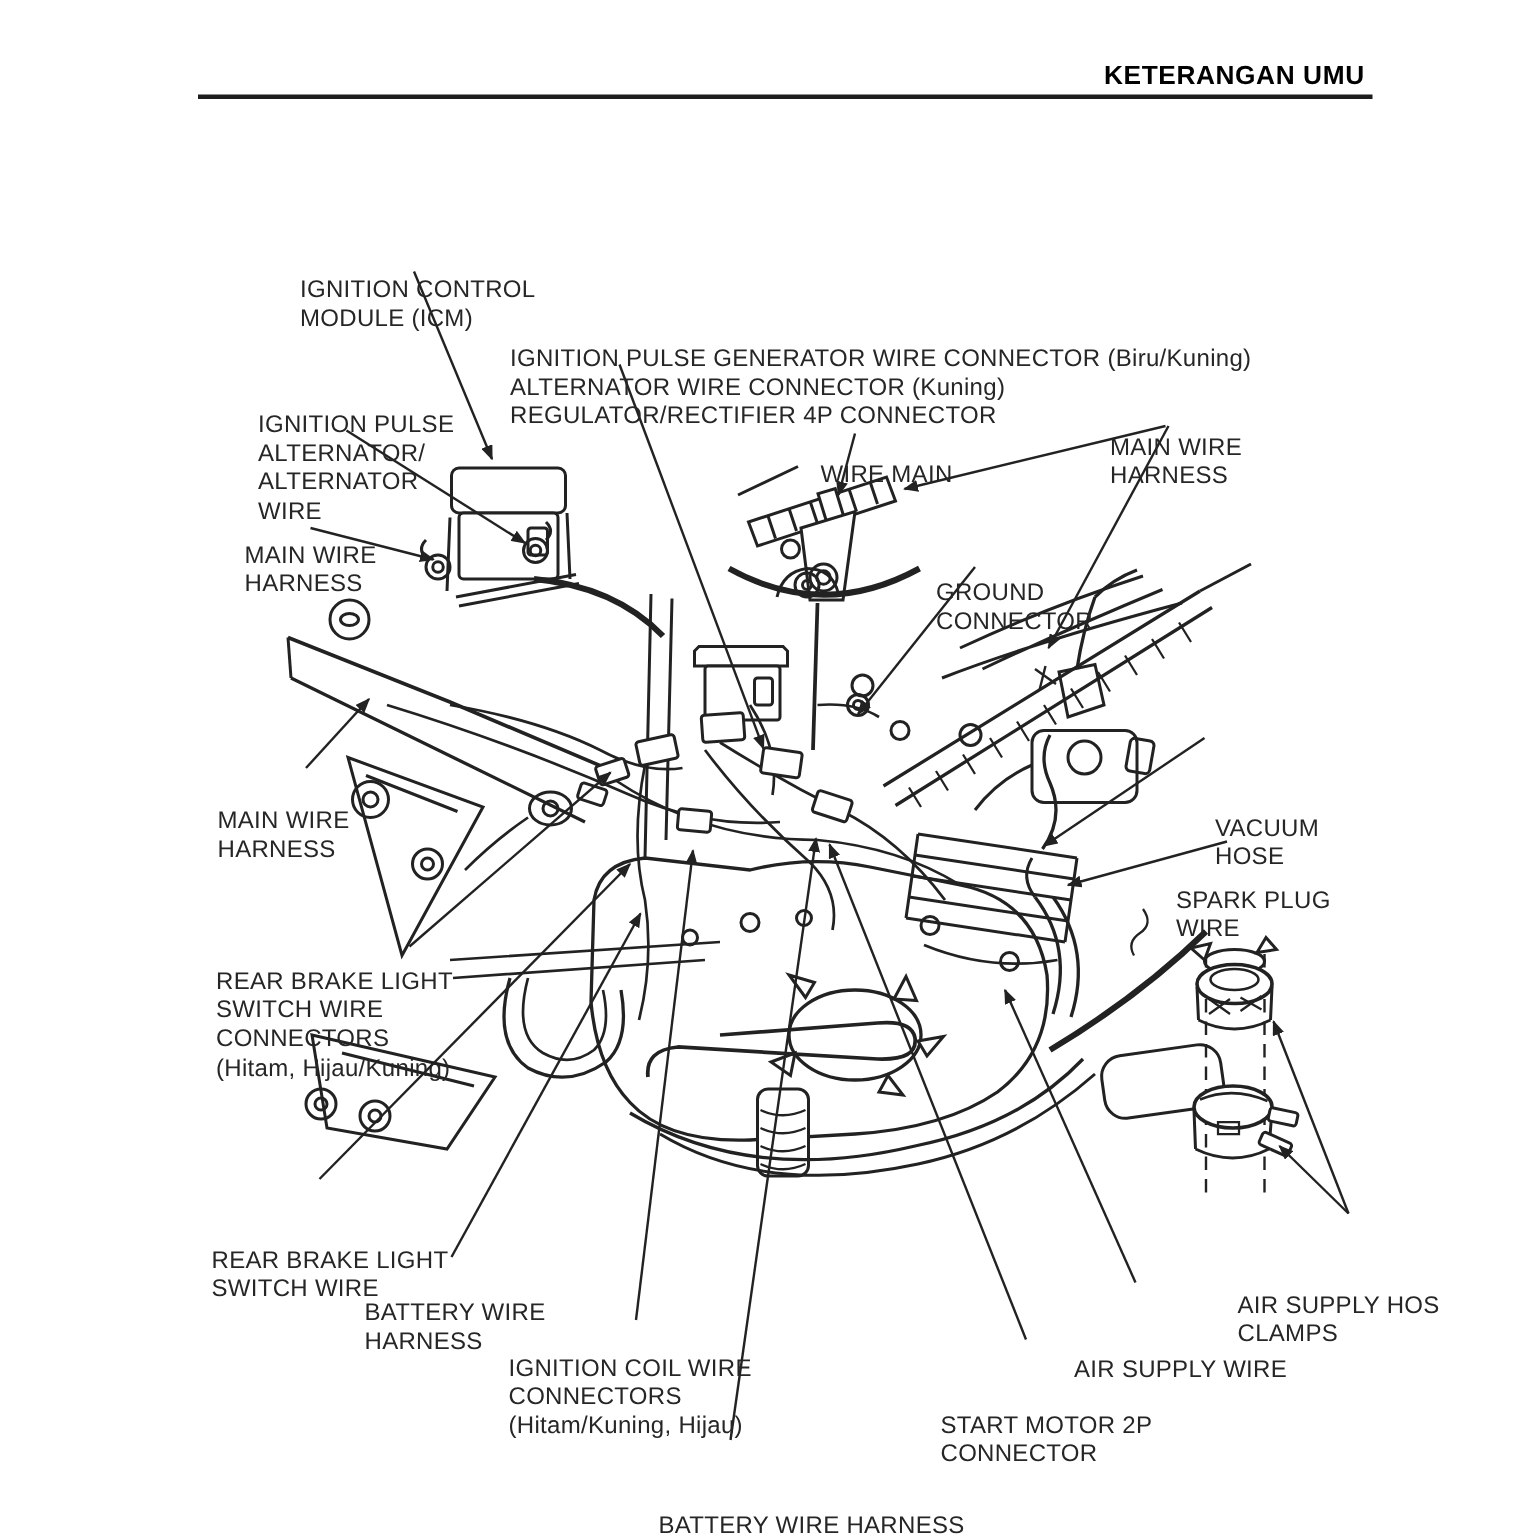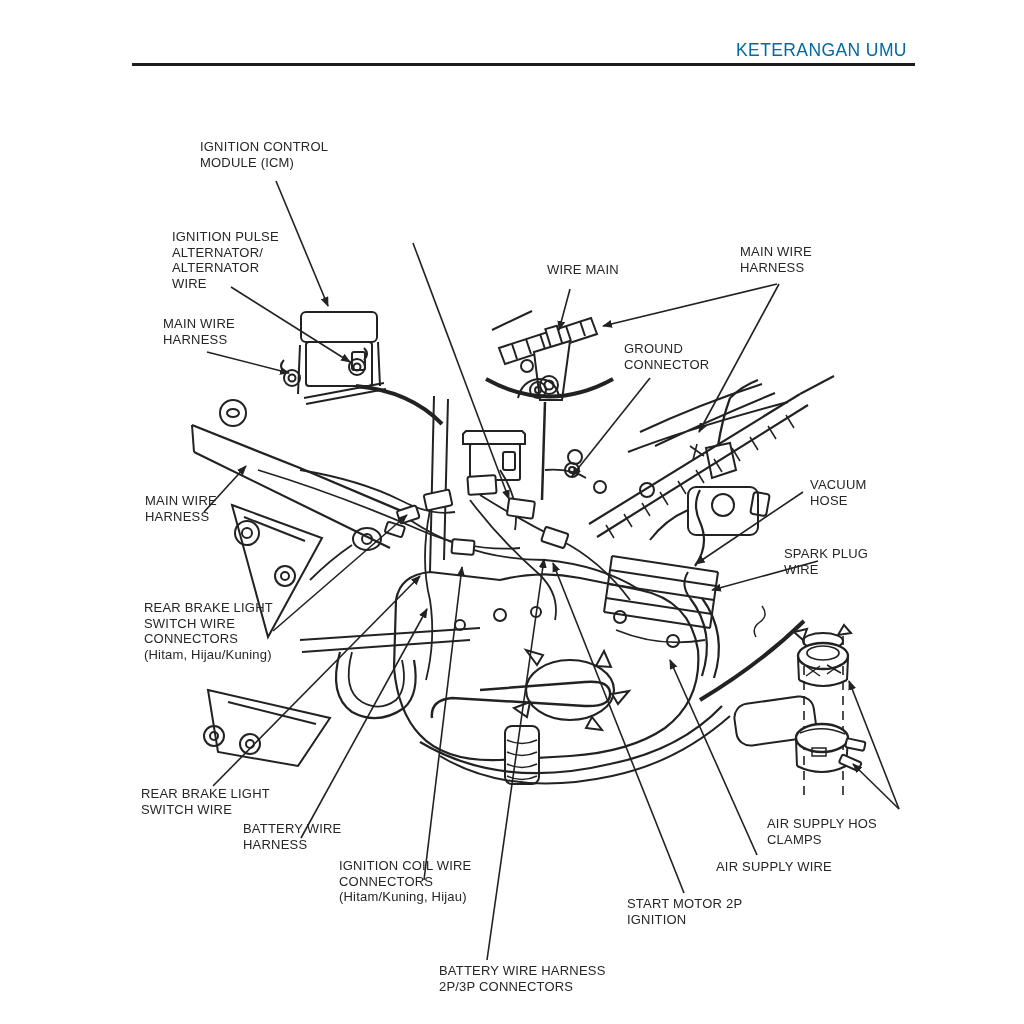--- a/index.html
+++ b/index.html
@@ -1,27 +1,27 @@
 <!DOCTYPE html>
 <html><head>
 <meta charset="utf-8">
 <style>
   html,body{margin:0;padding:0;background:#fff;}
   .page{
     position:relative;width:1024px;height:1024px;background:#fff;
     font-family:"Liberation Sans", sans-serif;color:#2b2b2b;overflow:hidden;
   }
   .hdr-title{
-    position:absolute;left:736px;top:40px;font-size:17.5px;font-weight:normal;
-    letter-spacing:.4px;color:#0369a1;white-space:nowrap;width:288px;overflow:hidden;
+    position:absolute;left:736px;top:40px;font-size:17.5px;font-weight:bold;
+    letter-spacing:.4px;color:#000000;white-space:nowrap;width:288px;overflow:hidden;
   }
   .hdr-rule{position:absolute;left:132px;top:63px;width:783px;height:3px;background:#1d1d1d;}
   .lbl{
-    position:absolute;font-size:13px;line-height:1.2;color:#262626;
-    white-space:pre-line;letter-spacing:.2px;
+    position:absolute;font-size:16px;line-height:1.2;color:#262626;
+    white-space:pre-line;letter-spacing:.2px;margin-top:45px;
   }
   svg.art{position:absolute;left:0;top:0;}
   .ink{stroke:#222;fill:none;}
 </style>
 </head>
 <body>
 
 <div class="page">
 
   <div class="hdr-title">KETERANGAN UMU</div>
@@ -214,49 +214,52 @@
       <path d="M757,855 L670,660" marker-end="url(#ah)"></path>
       <path d="M803,492 L696,564" marker-end="url(#ah)"></path>
       <path d="M818,561 L712,590" marker-end="url(#ah)"></path>
       <path d="M899,809 L849,681" marker-end="url(#ah)"></path>
       <path d="M899,809 L853,764" marker-end="url(#ah)"></path>
     </g>
   </svg>
 
   <div class="lbl" style="left:200px;top:139px">IGNITION CONTROL
 MODULE (ICM)</div>
+  <div class="lbl" style="left:340px;top:185px">IGNITION PULSE GENERATOR WIRE CONNECTOR (Biru/Kuning)
+ALTERNATOR WIRE CONNECTOR (Kuning)
+REGULATOR/RECTIFIER 4P CONNECTOR</div>
   <div class="lbl" style="left:172px;top:229px">IGNITION PULSE
 ALTERNATOR/
 ALTERNATOR
 WIRE</div>
   <div class="lbl" style="left:163px;top:316px">MAIN WIRE
 HARNESS</div>
   <div class="lbl" style="left:547px;top:262px">WIRE MAIN</div>
   <div class="lbl" style="left:740px;top:244px">MAIN WIRE
 HARNESS</div>
   <div class="lbl" style="left:624px;top:341px">GROUND
 CONNECTOR</div>
   <div class="lbl" style="left:145px;top:493px">MAIN WIRE
 HARNESS</div>
-  <div class="lbl" style="left:810px;top:477px">VACUUM
+  <div class="lbl" style="left:810px;top:498px">VACUUM
 HOSE</div>
   <div class="lbl" style="left:784px;top:546px">SPARK PLUG
 WIRE</div>
   <div class="lbl" style="left:144px;top:600px">REAR BRAKE LIGHT
 SWITCH WIRE
 CONNECTORS
 (Hitam, Hijau/Kuning)</div>
   <div class="lbl" style="left:141px;top:786px">REAR BRAKE LIGHT
 SWITCH WIRE</div>
   <div class="lbl" style="left:243px;top:821px">BATTERY WIRE
 HARNESS</div>
   <div class="lbl" style="left:339px;top:858px">IGNITION COIL WIRE
 CONNECTORS
 (Hitam/Kuning, Hijau)</div>
-  <div class="lbl" style="left:767px;top:816px">AIR SUPPLY HOS
+  <div class="lbl" style="left:825px;top:816px">AIR SUPPLY HOS
 CLAMPS</div>
   <div class="lbl" style="left:716px;top:859px">AIR SUPPLY WIRE</div>
   <div class="lbl" style="left:627px;top:896px">START MOTOR 2P
-IGNITION</div>
+CONNECTOR</div>
   <div class="lbl" style="left:439px;top:963px">BATTERY WIRE HARNESS
 2P/3P CONNECTORS</div>
 
 </div>
 
 </body></html>

